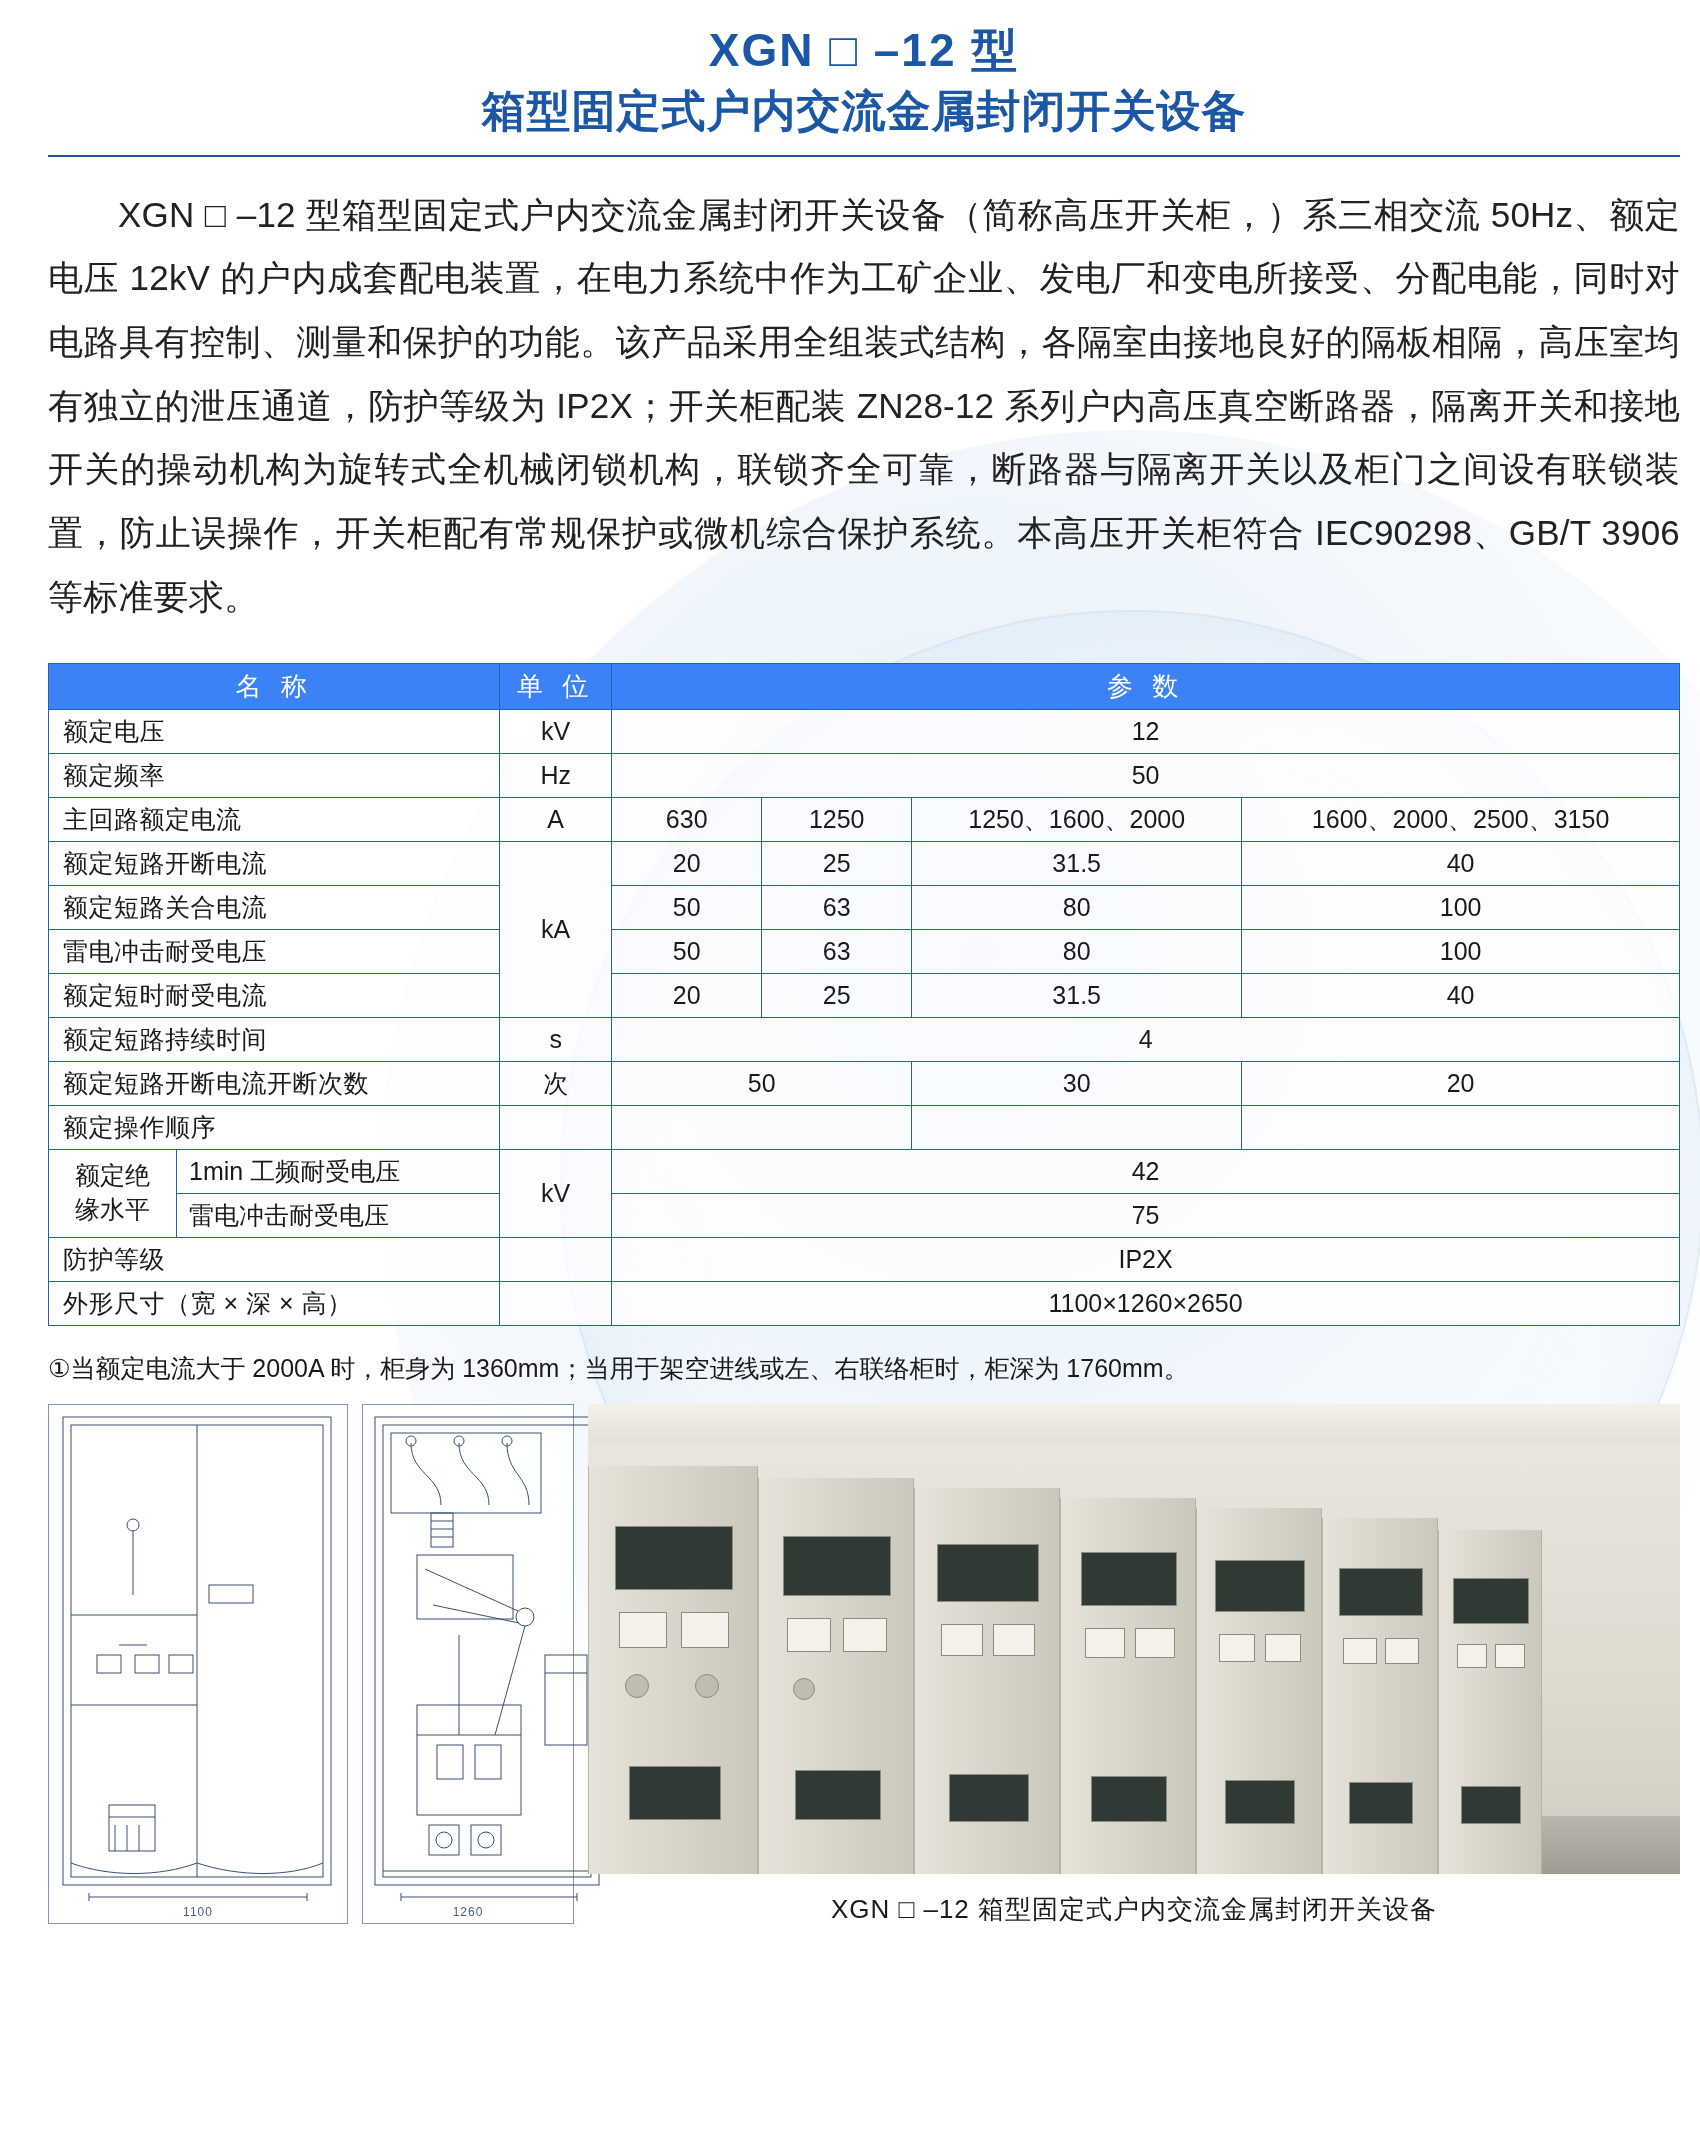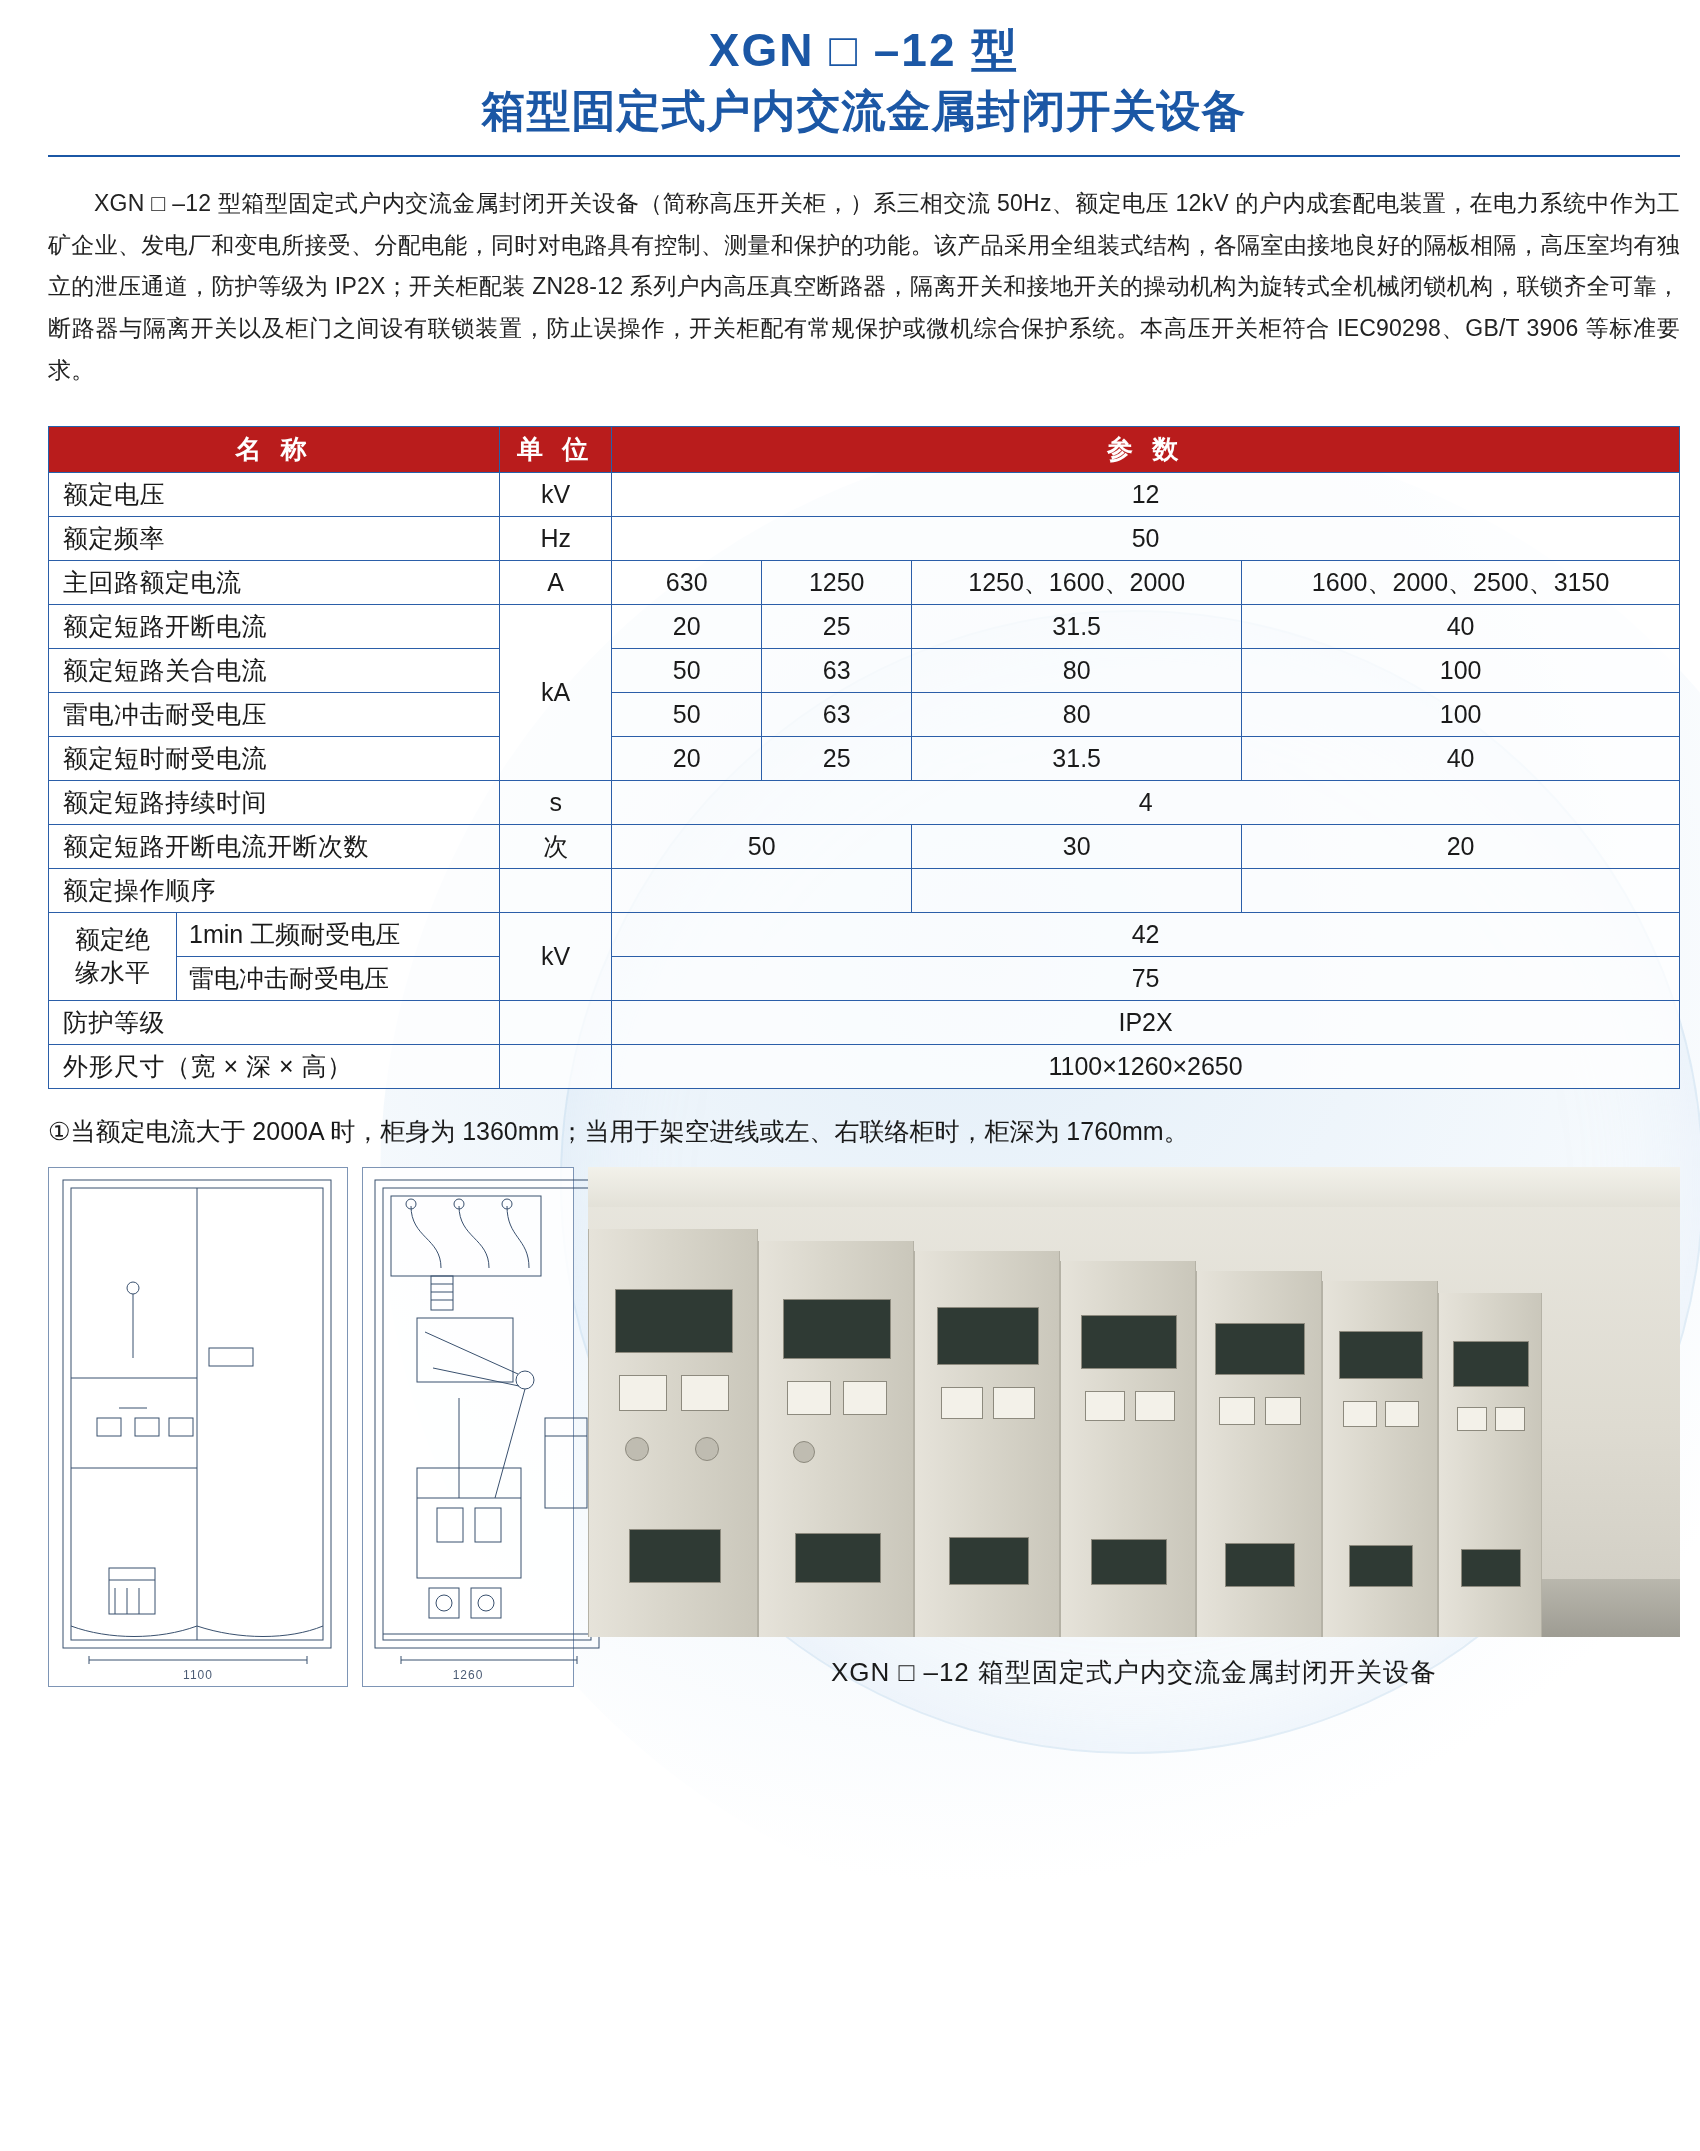--- a/index.html
+++ b/index.html
@@ -70,21 +70,21 @@
   }
   .header-rule {
     margin-top: 16px;
     border-top: 2px solid #1b57a5;
     height: 0;
   }
 
   
   .body-text {
     margin-top: 26px;
-    font-size: 23px;
+    font-size: 35px;
     line-height: 1.82;
     color: #222;
     text-align: justify;
     letter-spacing: 0.2px;
   }
   .body-text p {
     margin: 0 0 4px 0;
     text-indent: 2em;
   }
 
@@ -99,23 +99,23 @@
   }
   .spec-table th, .spec-table td {
     border: 1px solid #2b5ea8;
     padding: 5px 8px;
     text-align: center;
     vertical-align: middle;
     height: 38px;
     box-sizing: border-box;
   }
   .spec-table thead th {
-    background: #b91c1c;
+    background: #3b82f6;
     color: #ffffff;
-    font-weight: bold;
+    font-weight: normal;
     letter-spacing: 6px;
     font-size: 26px;
     height: 46px;
     border: 1px solid #2462ac;
   }
   .spec-table td.name {
     text-align: left;
     padding-left: 14px;
     letter-spacing: 0.5px;
   }

